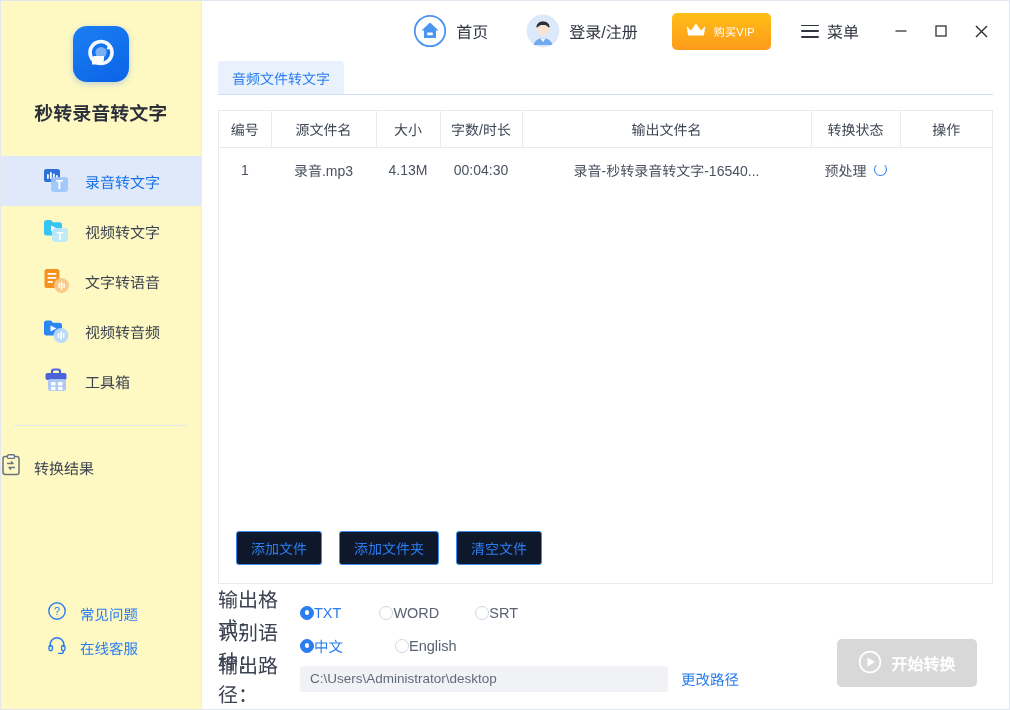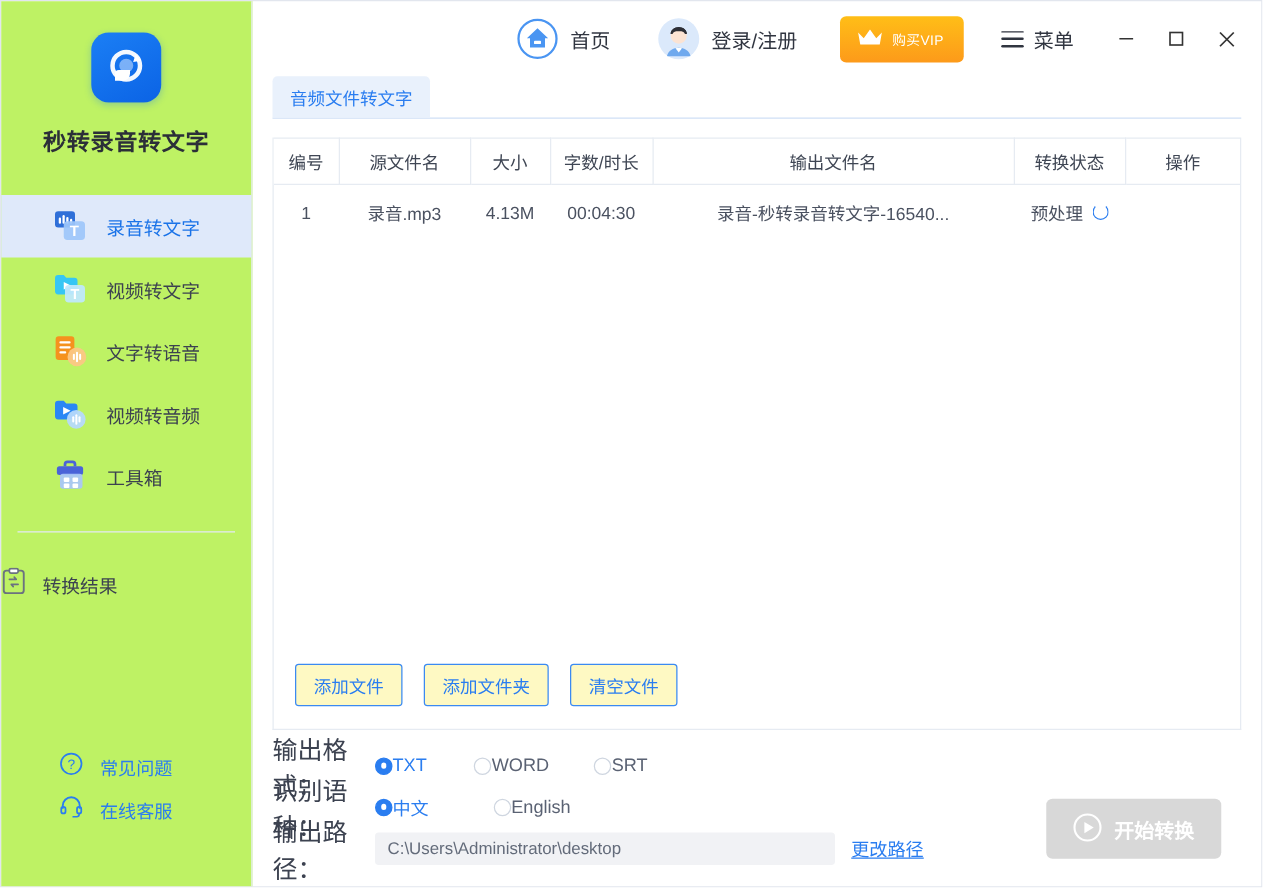--- a/index.html
+++ b/index.html
@@ -14,21 +14,21 @@
     width: 1010px; height: 710px;
     display: flex;
     background: #ffffff;
     border: 1px solid #e2e6ee;
   }
 
   
   .sidebar {
     width: 201px;
     height: 100%;
-    background: #bef264;
+    background: #fef9c3;
     border-right: 1px solid #e8edf5;
     display: flex;
     flex-direction: column;
     flex: 0 0 201px;
     position: relative;
   }
   .brand {
     padding-top: 25px;
     display: flex;
     flex-direction: column;
@@ -233,21 +233,21 @@
   .btn-row {
     display: flex;
     gap: 17px;
     padding: 14px 0 18px 17px;
   }
   .obtn {
     height: 34px;
     min-width: 80px;
     padding: 0 14px;
     border: 1px solid #3b8af2;
-    background: #fef9c3;
+    background: #0f172a;
     color: #2a7df0;
     font-size: 14px;
     border-radius: 3px;
     cursor: pointer;
     font-family: inherit;
   }
 
   
   .options {
     flex: 0 0 auto;
@@ -296,21 +296,20 @@
     padding: 0 10px;
     font-size: 13.5px;
     color: #636b7a;
     font-family: inherit;
   }
   .change-path {
     margin-left: 13px;
     font-size: 14.5px;
     color: #2a7df0;
     cursor: pointer;
-    text-decoration: underline;
   }
   .start-btn {
     position: absolute;
     right: 16px;
     bottom: 22px;
     width: 140px; height: 48px;
     background: #d8d8d8;
     border: none;
     border-radius: 5px;
     display: flex; align-items: center; justify-content: center;

